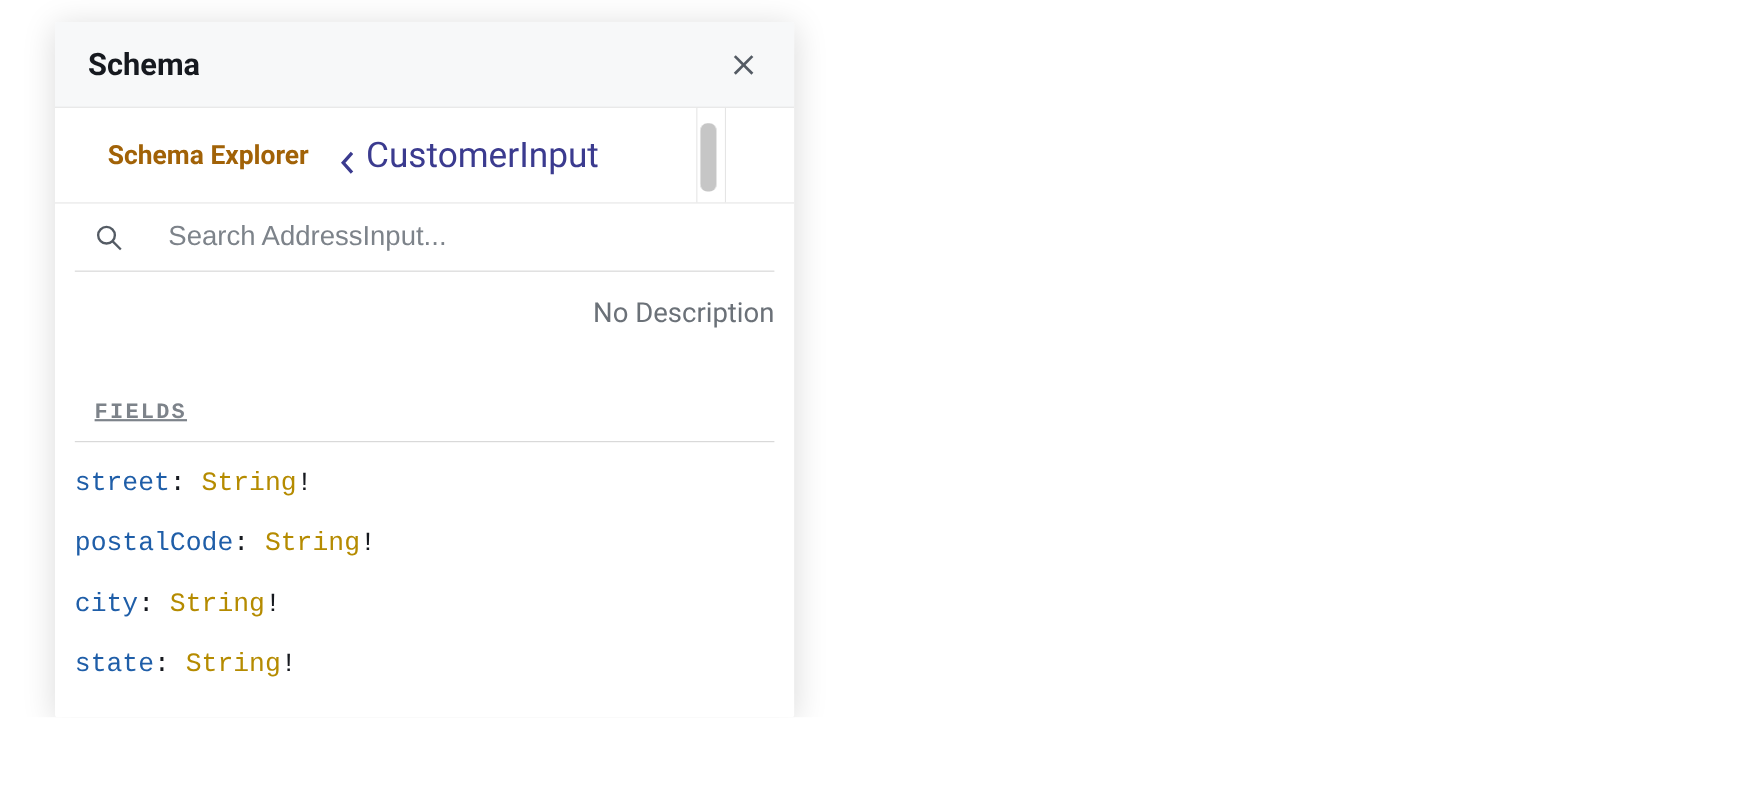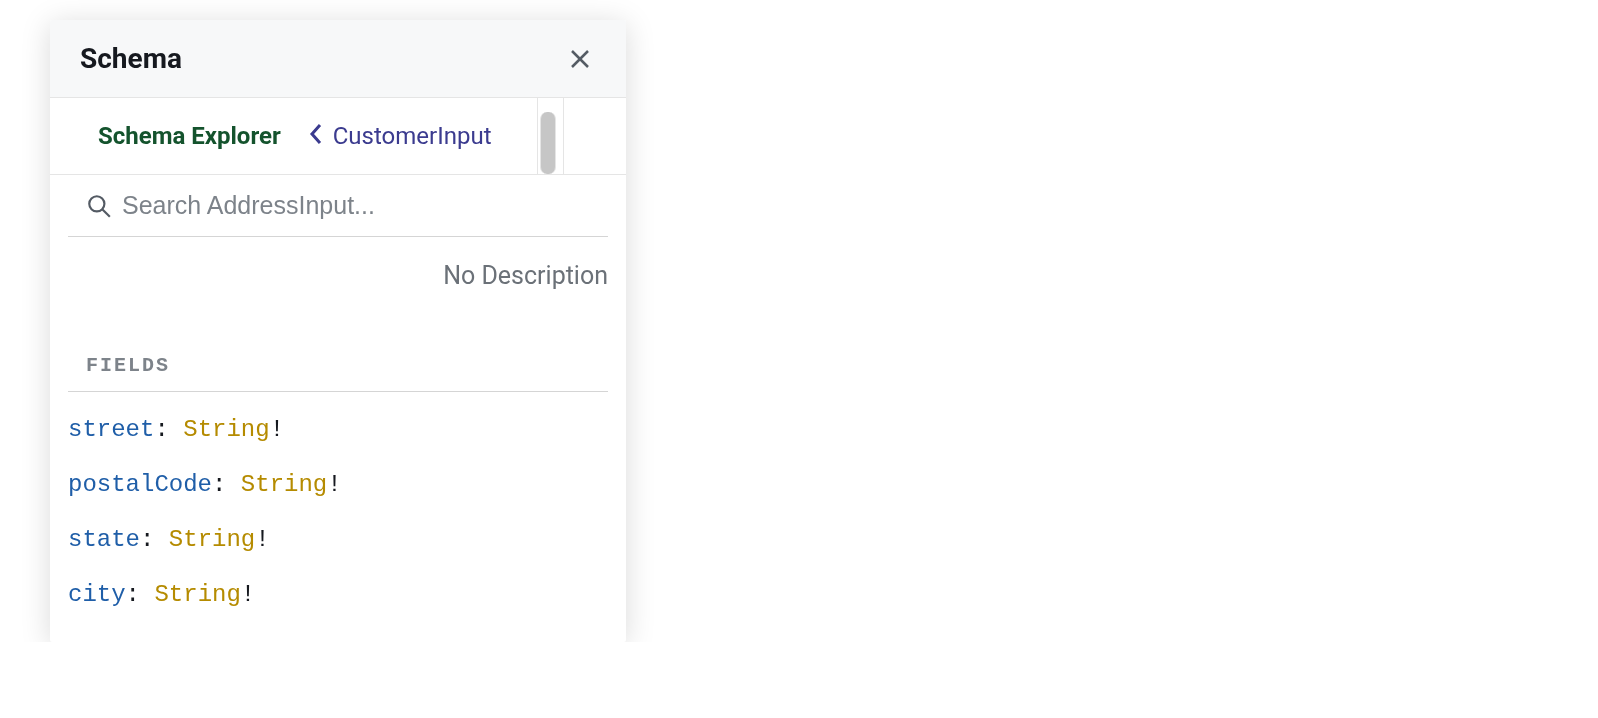--- a/index.html
+++ b/index.html
@@ -6,21 +6,21 @@
       margin: 0;
       padding: 0;
       box-sizing: border-box;
     }
     body {
       font-family: -apple-system, BlinkMacSystemFont, "Segoe UI", Roboto, "Helvetica Neue", Arial, sans-serif;
       background: #ffffff;
       padding: 20px 0 0 50px;
     }
     .panel {
-      width: 576px;
+      width: 672px;
       background: #ffffff;
       box-shadow: 0 4px 30px rgba(0,0,0,0.15);
       border-radius: 2px;
       overflow: hidden;
     }
     .panel-header {
       background: #f7f8f9;
       padding: 22px 30px;
       display: flex;
       align-items: center;
@@ -50,28 +50,28 @@
     .breadcrumb-row {
       display: flex;
       align-items: center;
       padding: 24px 30px 24px 48px;
       border-bottom: 1px solid #e5e5e5;
       position: relative;
     }
     .explorer-label {
       font-size: 24px;
       font-weight: 700;
-      color: #14532d;
+      color: #a16207;
     }
     .breadcrumb-link {
       display: inline-flex;
-      align-items: flex-start;
+      align-items: flex-end;
       margin-left: 28px;
       color: #3b3b8f;
-      font-size: 24px;
+      font-size: 32px;
       cursor: pointer;
     }
     .breadcrumb-link svg {
       width: 14px;
       height: 24px;
       stroke: #3b3b8f;
       stroke-width: 3;
       margin-right: 10px;
     }
     .scroll-thumb {
@@ -102,20 +102,21 @@
       bottom: 0;
       width: 1px;
       background: #e5e5e5;
     }
     .search-row {
       display: flex;
       align-items: center;
       padding: 16px 18px;
       border-bottom: 1px solid #d5d5d5;
       margin: 0 18px;
+      gap: 31px;
     }
     .search-row svg {
       width: 26px;
       height: 26px;
       stroke: #545b64;
       stroke-width: 2;
       margin-right: 10px;
       flex-shrink: 0;
     }
     .search-input {
@@ -137,20 +138,21 @@
     }
     .section-heading {
       padding: 64px 18px 14px 18px;
       font-size: 20px;
       font-weight: 600;
       letter-spacing: 2px;
       color: #7d838a;
       border-bottom: 1px solid #d5d5d5;
       margin: 0 0 0 0;
       font-family: "SFMono-Regular", Consolas, "Liberation Mono", Menlo, monospace;
+      text-decoration: underline;
     }
     .fields-list {
       padding: 10px 18px 20px 18px;
     }
     .field-row {
       font-family: "SFMono-Regular", Consolas, "Liberation Mono", Menlo, monospace;
       font-size: 24px;
       padding: 14px 0;
       cursor: pointer;
     }
@@ -210,20 +212,20 @@
   </div>
 
   <div class="fields-list">
     <div class="field-row">
       <span class="field-name">street</span><span class="field-colon">: </span><span class="field-type">String</span><span class="field-bang">!</span>
     </div>
     <div class="field-row">
       <span class="field-name">postalCode</span><span class="field-colon">: </span><span class="field-type">String</span><span class="field-bang">!</span>
     </div>
     <div class="field-row">
+      <span class="field-name">city</span><span class="field-colon">: </span><span class="field-type">String</span><span class="field-bang">!</span>
+    </div>
+    <div class="field-row">
       <span class="field-name">state</span><span class="field-colon">: </span><span class="field-type">String</span><span class="field-bang">!</span>
     </div>
-    <div class="field-row">
-      <span class="field-name">city</span><span class="field-colon">: </span><span class="field-type">String</span><span class="field-bang">!</span>
-    </div>
   </div>
 
 </div>
 
 </body></html>

